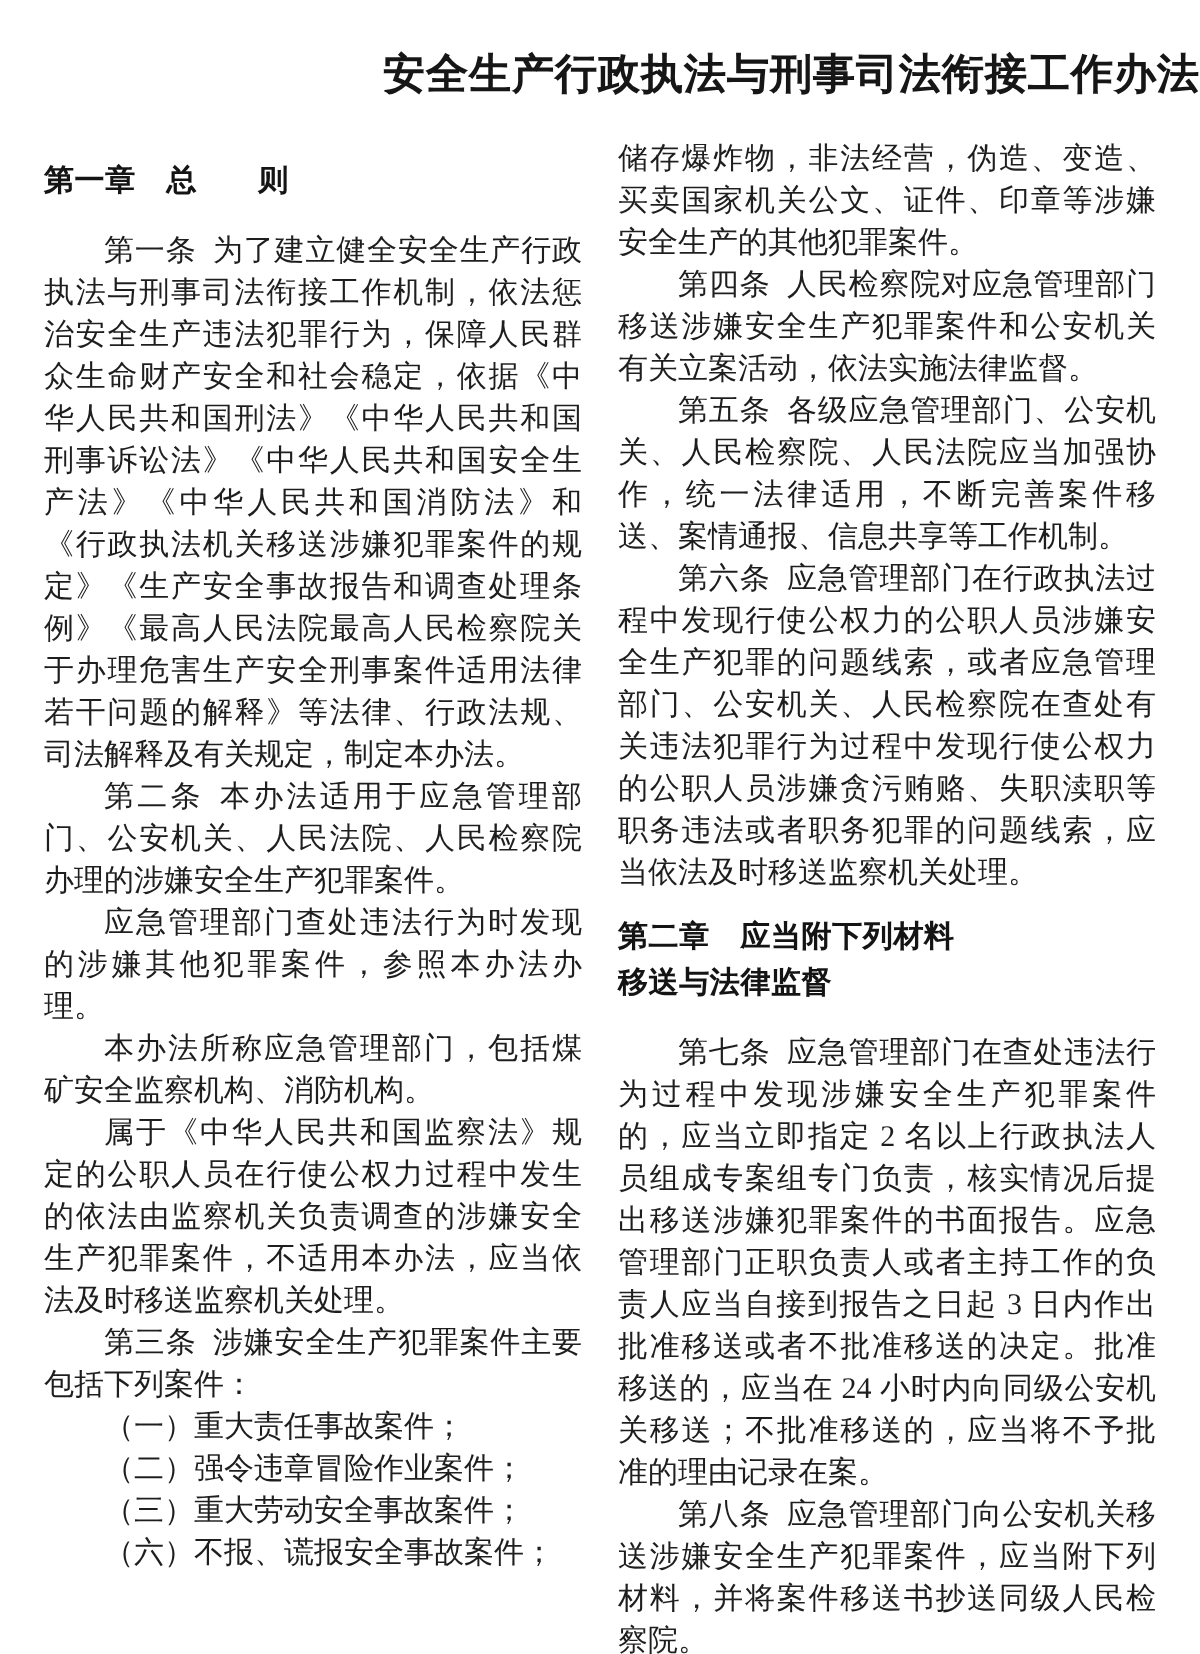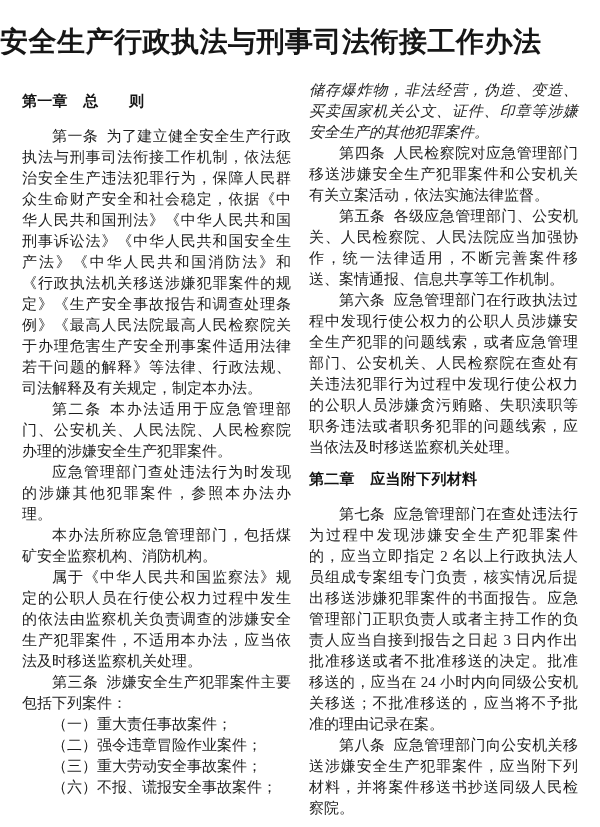--- a/index.html
+++ b/index.html
@@ -7,41 +7,41 @@
   .page {
     width:600px; height:827px;
     background:#ffffff;
     color:#1e1e1e;
     font-family:"Liberation Serif","DejaVu Serif",serif;
     overflow:hidden;
     position:relative;
   }
   .doc-title {
     padding-top:23px;
-    text-align:left;
-    font-size:28px;
+    text-align:right;
+    font-size:21px;
     font-weight:bold;
     letter-spacing:0.5px;
     color:#161616;
     font-family:"Liberation Serif","DejaVu Serif",serif;
   }
   .columns {
     display:flex;
     gap:18px;
     padding:0 22px;
     margin-top:19px;
   }
   .column {
     width:271px;
     font-size:15px;
     line-height:21px;
     text-align:justify;
   }
   .column p { margin:0; text-indent:2em; }
-  .column p.cont { text-indent:0;font-style:italic; }
+  .column p.cont { text-indent:0; }
   .article-label { font-weight:normal; margin-right:0.55em; }
   .chapter {
     font-family:"Liberation Sans","DejaVu Sans",sans-serif;
     font-weight:bold;
     color:#141414;
     line-height:23px;
     margin:9px 0 14px 0;
     letter-spacing:0.3px;
   }
 </style>
@@ -66,18 +66,19 @@
         <p class="item"><span>（三）重大劳动安全事故案件；</span></p>
         <p class="item"><span>（六）不报、谎报安全事故案件；</span></p>
       </div>
     <div class="column" id="col-right">
         <p class="cont"><span>储存爆炸物，非法经营，伪造、变造、买卖国家机关公文、证件、印章等涉嫌安全生产的其他犯罪案件。</span></p>
         <p class="article"><span class="article-label">第四条</span><span>人民检察院对应急管理部门移送涉嫌安全生产犯罪案件和公安机关有关立案活动，依法实施法律监督。</span></p>
         <p class="article"><span class="article-label">第五条</span><span>各级应急管理部门、公安机关、人民检察院、人民法院应当加强协作，统一法律适用，不断完善案件移送、案情通报、信息共享等工作机制。</span></p>
         <p class="article"><span class="article-label">第六条</span><span>应急管理部门在行政执法过程中发现行使公权力的公职人员涉嫌安全生产犯罪的问题线索，或者应急管理部门、公安机关、人民检察院在查处有关违法犯罪行为过程中发现行使公权力的公职人员涉嫌贪污贿赂、失职渎职等职务违法或者职务犯罪的问题线索，应当依法及时移送监察机关处理。</span></p>
         <div class="chapter">
           <div>第二章　应当附下列材料</div>
+          <div>移送与法律监督</div>
         </div>
         <p class="article"><span class="article-label">第七条</span><span>应急管理部门在查处违法行为过程中发现涉嫌安全生产犯罪案件的，应当立即指定 2 名以上行政执法人员组成专案组专门负责，核实情况后提出移送涉嫌犯罪案件的书面报告。应急管理部门正职负责人或者主持工作的负责人应当自接到报告之日起 3 日内作出批准移送或者不批准移送的决定。批准移送的，应当在 24 小时内向同级公安机关移送；不批准移送的，应当将不予批准的理由记录在案。</span></p>
         <p class="article"><span class="article-label">第八条</span><span>应急管理部门向公安机关移送涉嫌安全生产犯罪案件，应当附下列材料，并将案件移送书抄送同级人民检察院。</span></p>
       </div>
   </div>
 </div>
 
 </body></html>

